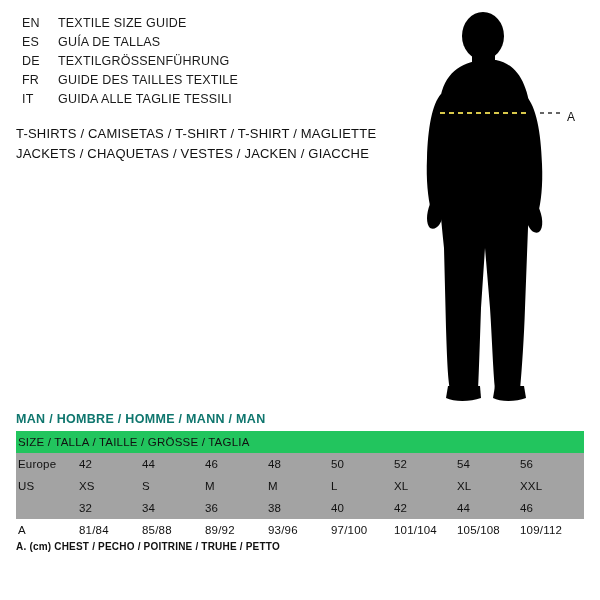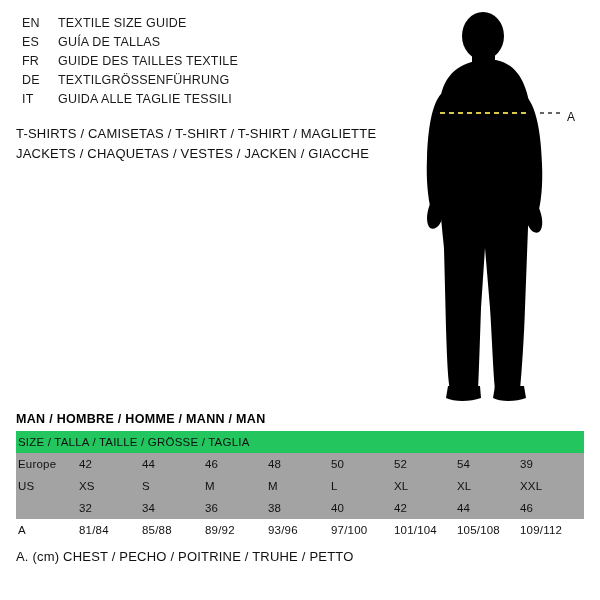--- a/index.html
+++ b/index.html
@@ -83,21 +83,21 @@
   .table-area {
     position: absolute;
     left: 16px;
     top: 412px;
     width: 568px;
   }
   .man-title {
     font-size: 12.5px;
     font-weight: bold;
     letter-spacing: 0.3px;
-    color: #000000;
+    color: #0f766e;
     margin-bottom: 5px;
   }
   table.size-table {
     border-collapse: collapse;
     width: 568px;
     font-size: 11.5px;
     table-layout: fixed;
   }
   table.size-table td {
     padding: 3px 0 3px 0;
@@ -117,47 +117,47 @@
   }
   .col-label {
     width: 78px;
     padding-left: 2px !important;
   }
   .val-cell {
     width: 61px;
     margin-left: 6px;
   }
   .footnote {
-    margin-top: 8px;
-    font-size: 13px;
-    color: #111;
-    letter-spacing: 0.2px;
+    font-size: 10px;
+    color: #111;
+    letter-spacing: 0.2px;
+    font-weight: bold;
   }
 </style>
 </head>
 <body>
 
 <div class="page">
 
   <div class="lang-block">
     <div class="lang-row">
       <span class="lang-code">EN</span>
       <span class="lang-text">TEXTILE SIZE GUIDE</span>
     </div>
     <div class="lang-row">
       <span class="lang-code">ES</span>
       <span class="lang-text">GUÍA DE TALLAS</span>
     </div>
     <div class="lang-row">
+      <span class="lang-code">DE</span>
+      <span class="lang-text">TEXTILGRÖSSENFÜHRUNG</span>
+    </div>
+    <div class="lang-row">
       <span class="lang-code">FR</span>
       <span class="lang-text">GUIDE DES TAILLES TEXTILE</span>
-    </div>
-    <div class="lang-row">
-      <span class="lang-code">DE</span>
-      <span class="lang-text">TEXTILGRÖSSENFÜHRUNG</span>
     </div>
     <div class="lang-row">
       <span class="lang-code">IT</span>
       <span class="lang-text">GUIDA ALLE TAGLIE TESSILI</span>
     </div>
   </div>
 
   <div class="cat-block">
     <div class="cat-line">T-SHIRTS / CAMISETAS / T-SHIRT / T-SHIRT / MAGLIETTE</div>
     <div class="cat-line">JACKETS / CHAQUETAS / VESTES / JACKEN / GIACCHE</div>
@@ -229,21 +229,21 @@
 
         <tr class="row-shade">
           <td class="col-label">Europe</td>
           <td class="val-cell">42</td>
           <td class="val-cell">44</td>
           <td class="val-cell">46</td>
           <td class="val-cell">48</td>
           <td class="val-cell">50</td>
           <td class="val-cell">52</td>
           <td class="val-cell">54</td>
-          <td class="val-cell">39</td>
+          <td class="val-cell">56</td>
         </tr>
 
         <tr class="row-shade">
           <td class="col-label">US</td>
           <td class="val-cell">XS</td>
           <td class="val-cell">S</td>
           <td class="val-cell">M</td>
           <td class="val-cell">M</td>
           <td class="val-cell">L</td>
           <td class="val-cell">XL</td>

